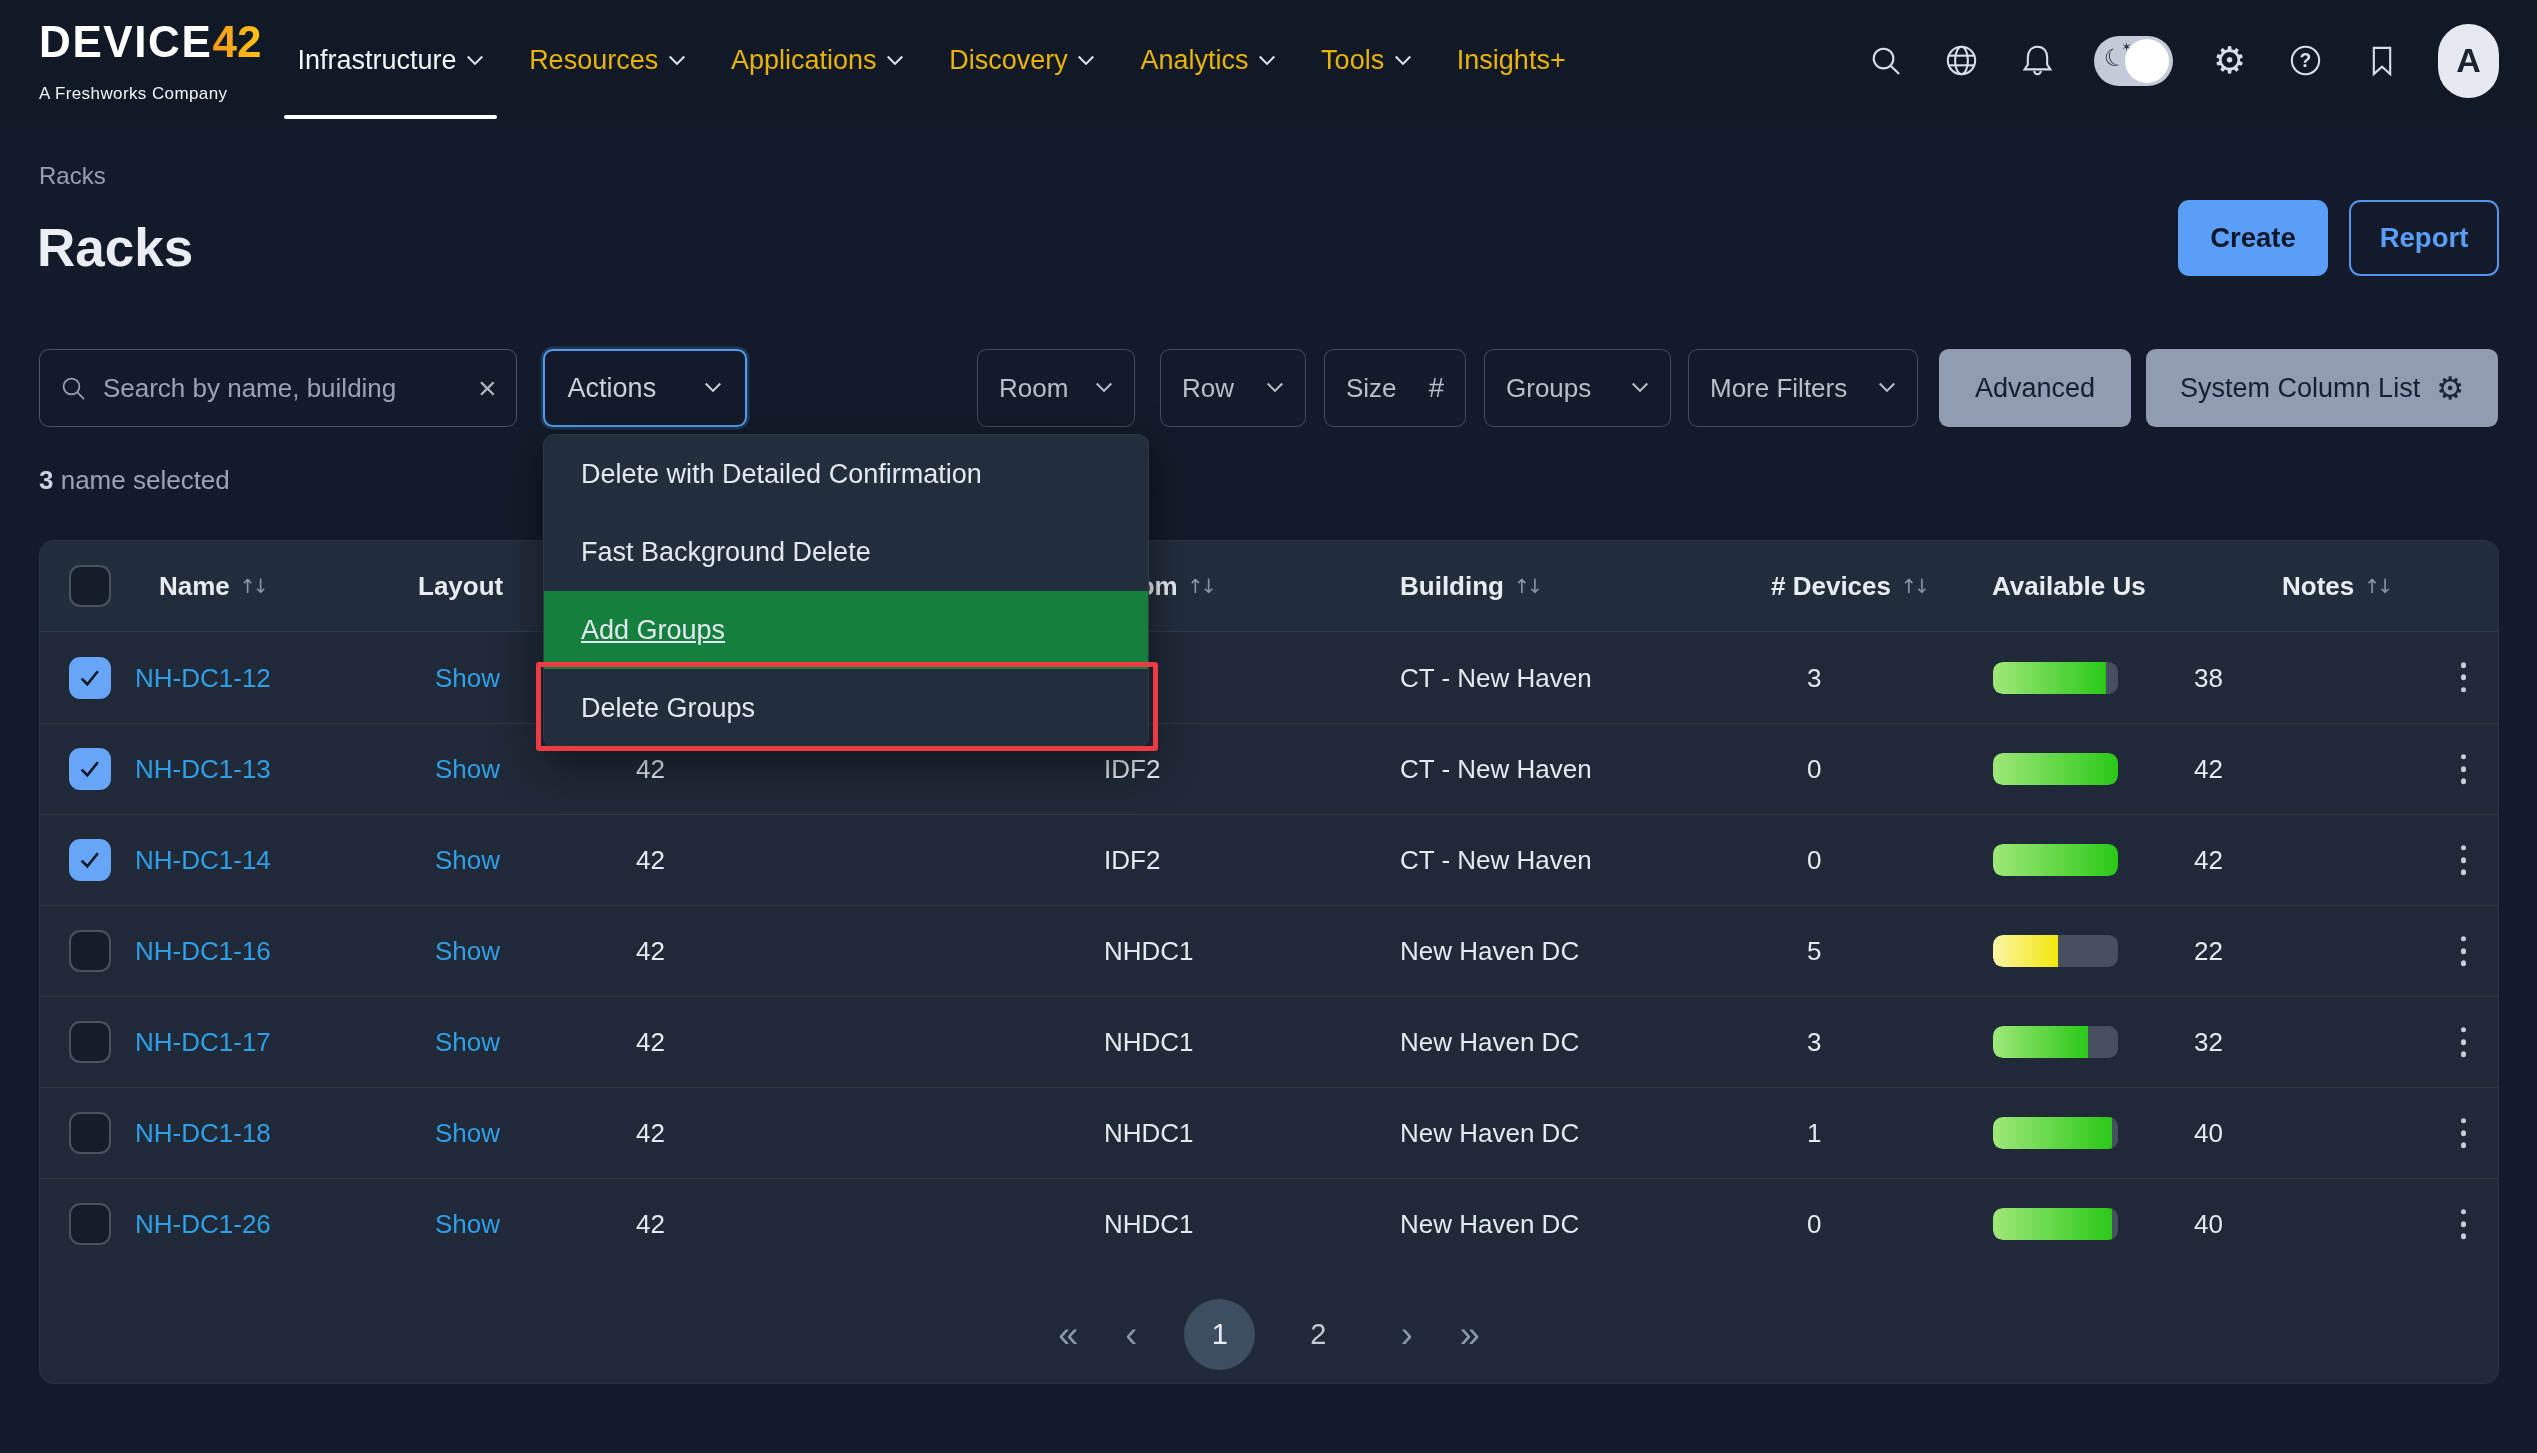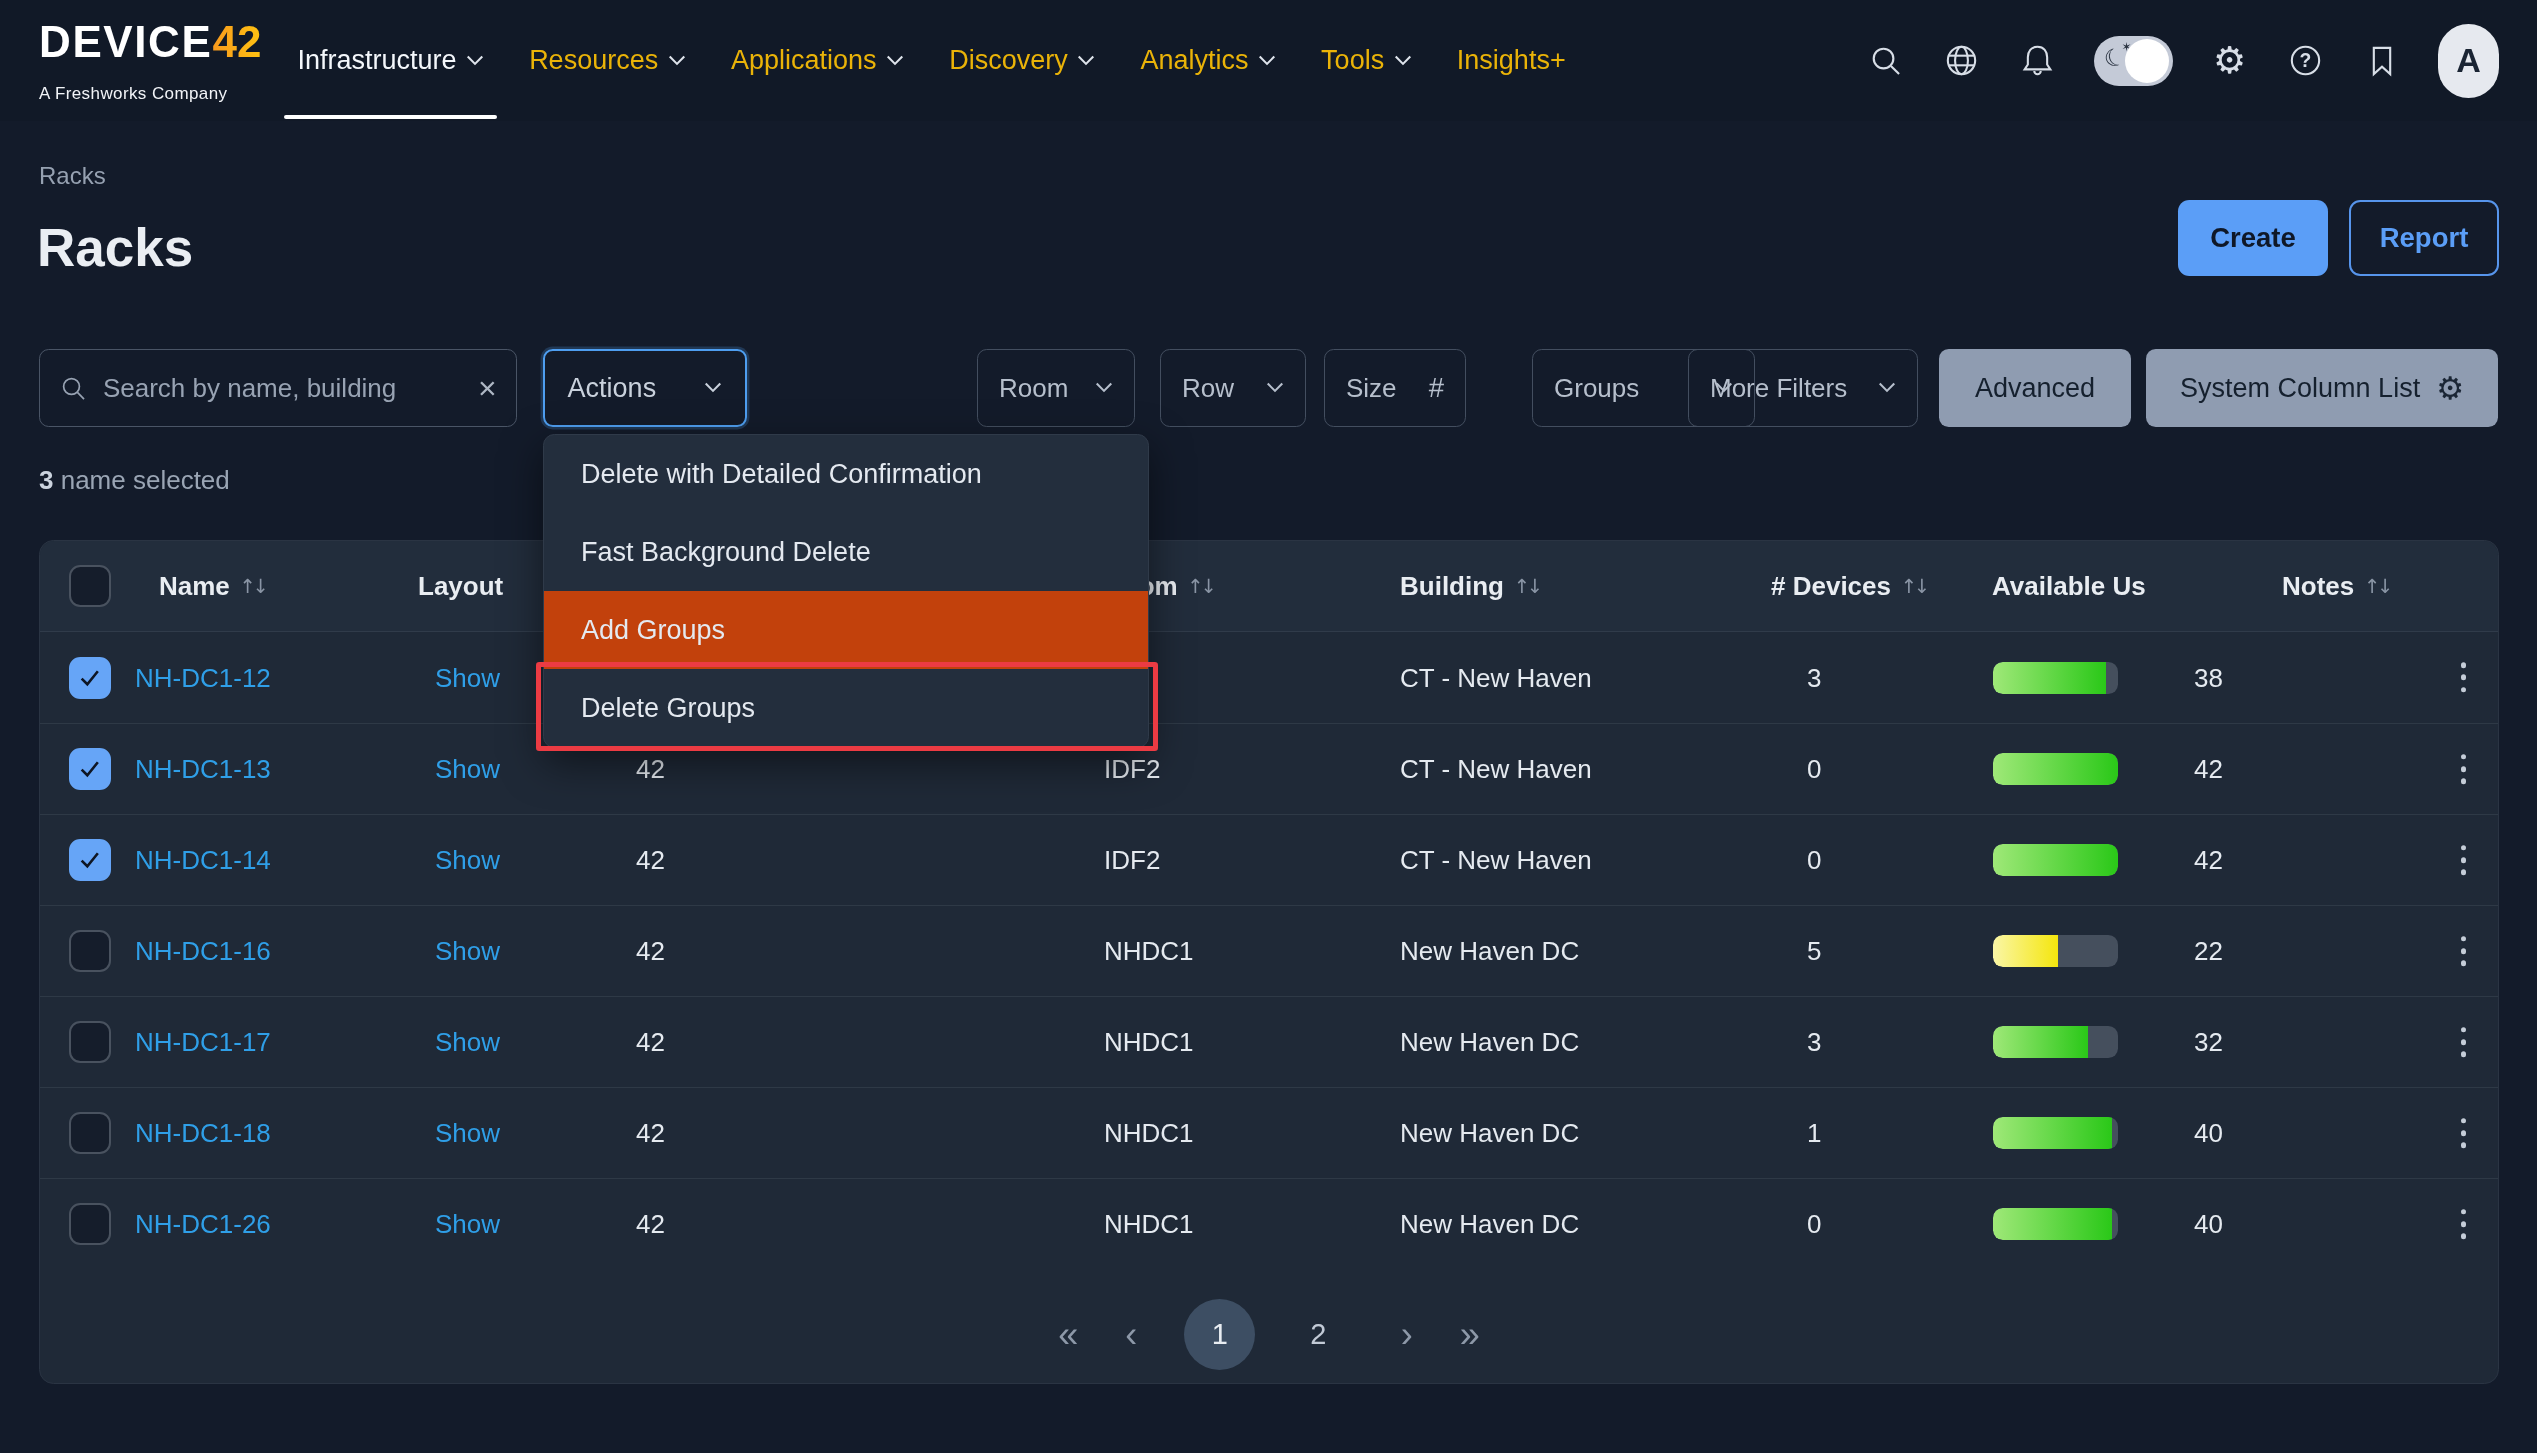--- a/index.html
+++ b/index.html
@@ -99,21 +99,21 @@
   .pg-num { font-size:29px; color:#C2CAD6; cursor:pointer; width:71px; height:71px;
     display:flex; align-items:center; justify-content:center; }
   .pg-num.current { background:#3D4E63; border-radius:50%; color:#E9EDF2; }
 
   
   .menu { position:absolute; left:543px; top:434px; width:606px; background:#232E3D;
     border:0.8px solid #2F3A49; border-radius:11.3px; box-shadow:0 14.5px 40px rgba(0,0,0,.5);
     z-index:80; padding:0; }
   .menu-item { height:78px; display:flex; align-items:center; padding-left:37px;
     font-size:27px; color:#E4E9F0; cursor:pointer; border-radius:11.3px; }
-  .menu-item.hl { background:#c2410c; border-radius:0; }
+  .menu-item.hl { background:#15803d; border-radius:0;text-decoration:underline; }
   .red-box { position:absolute; left:-8px; top:227px; width:622px; height:89px;
     border:5.7px solid #EC3B43; border-radius:3.2px; pointer-events:none; z-index:85; }
 </style>
 </head>
 <body>
 
 <div class="app">
 
   <header class="topnav">
     <div class="logo">
@@ -238,21 +238,21 @@
   <div class="fb pill" style="left:1160px; width:146px;">
     <span>Row</span>
     <svg class="chev" viewBox="0 0 22 14">
         <path d="M2 2 L11 11 L20 2" fill="none" stroke-width="2.6"></path>
       </svg>
   </div>
   <div class="fb pill" style="left:1324px; width:142px;">
     <span>Size</span>
     <span class="hash">#</span>
   </div>
-  <div class="fb pill" style="left:1532px; width:223px;">
+  <div class="fb pill" style="left:1484px; width:187px;">
     <span>Groups</span>
     <svg class="chev" viewBox="0 0 22 14">
         <path d="M2 2 L11 11 L20 2" fill="none" stroke-width="2.6"></path>
       </svg>
   </div>
   <div class="fb pill" style="left:1688px; width:230px;">
     <span>More Filters</span>
     <svg class="chev" viewBox="0 0 22 14">
         <path d="M2 2 L11 11 L20 2" fill="none" stroke-width="2.6"></path>
       </svg>

